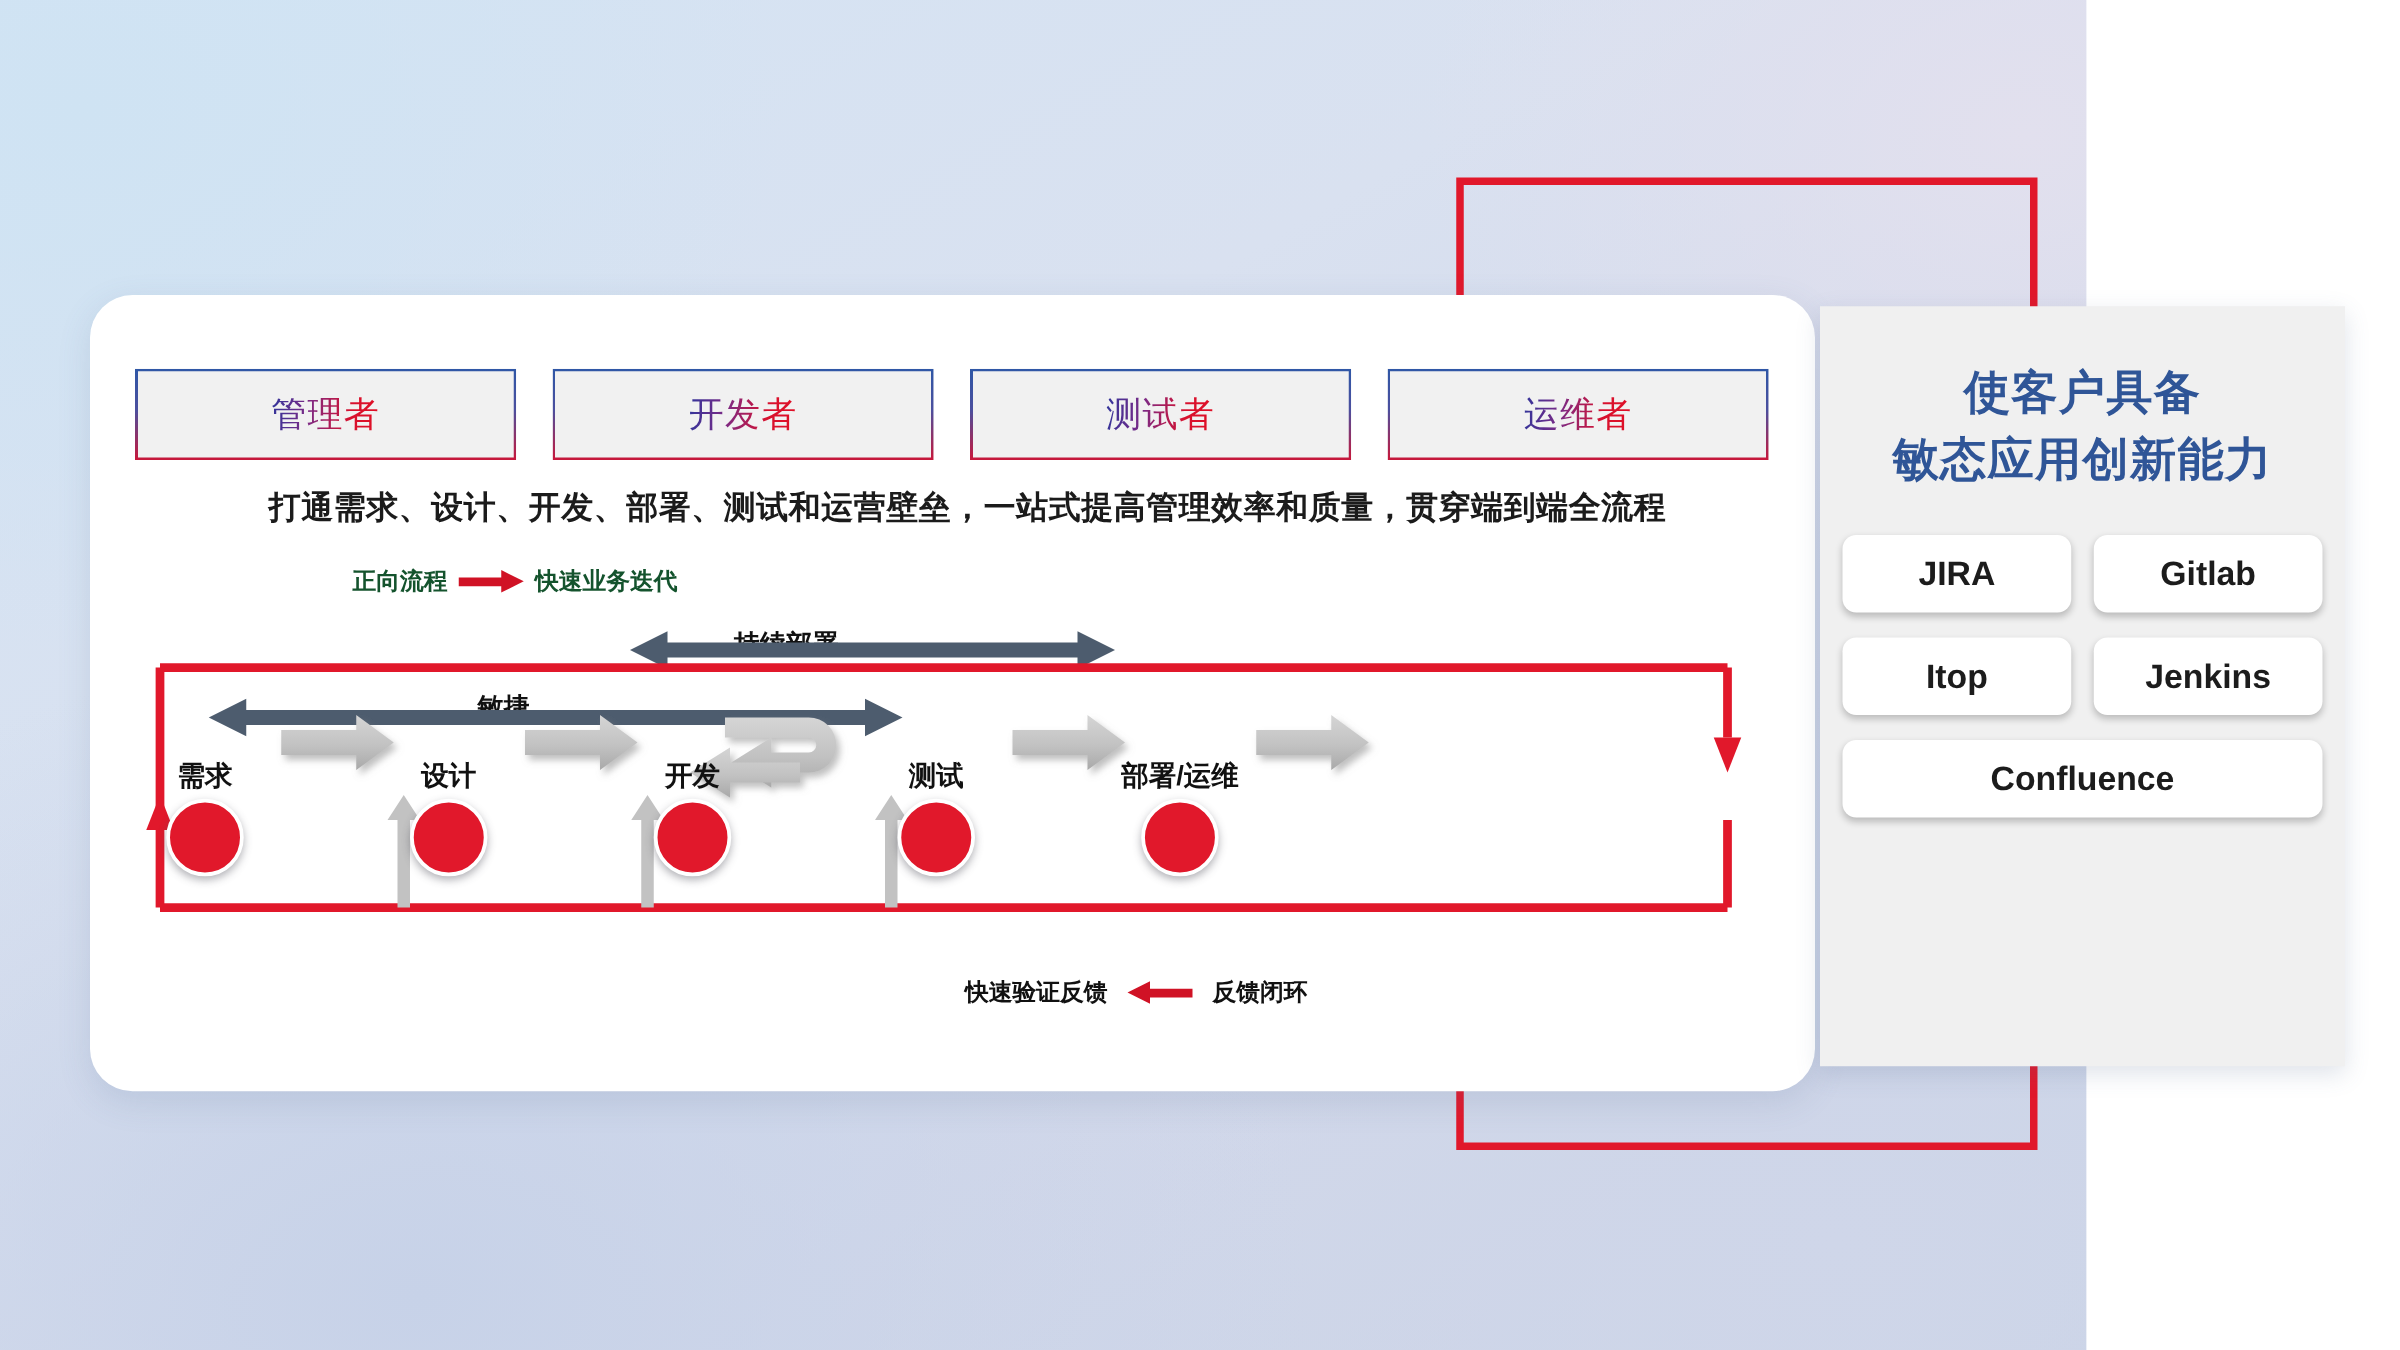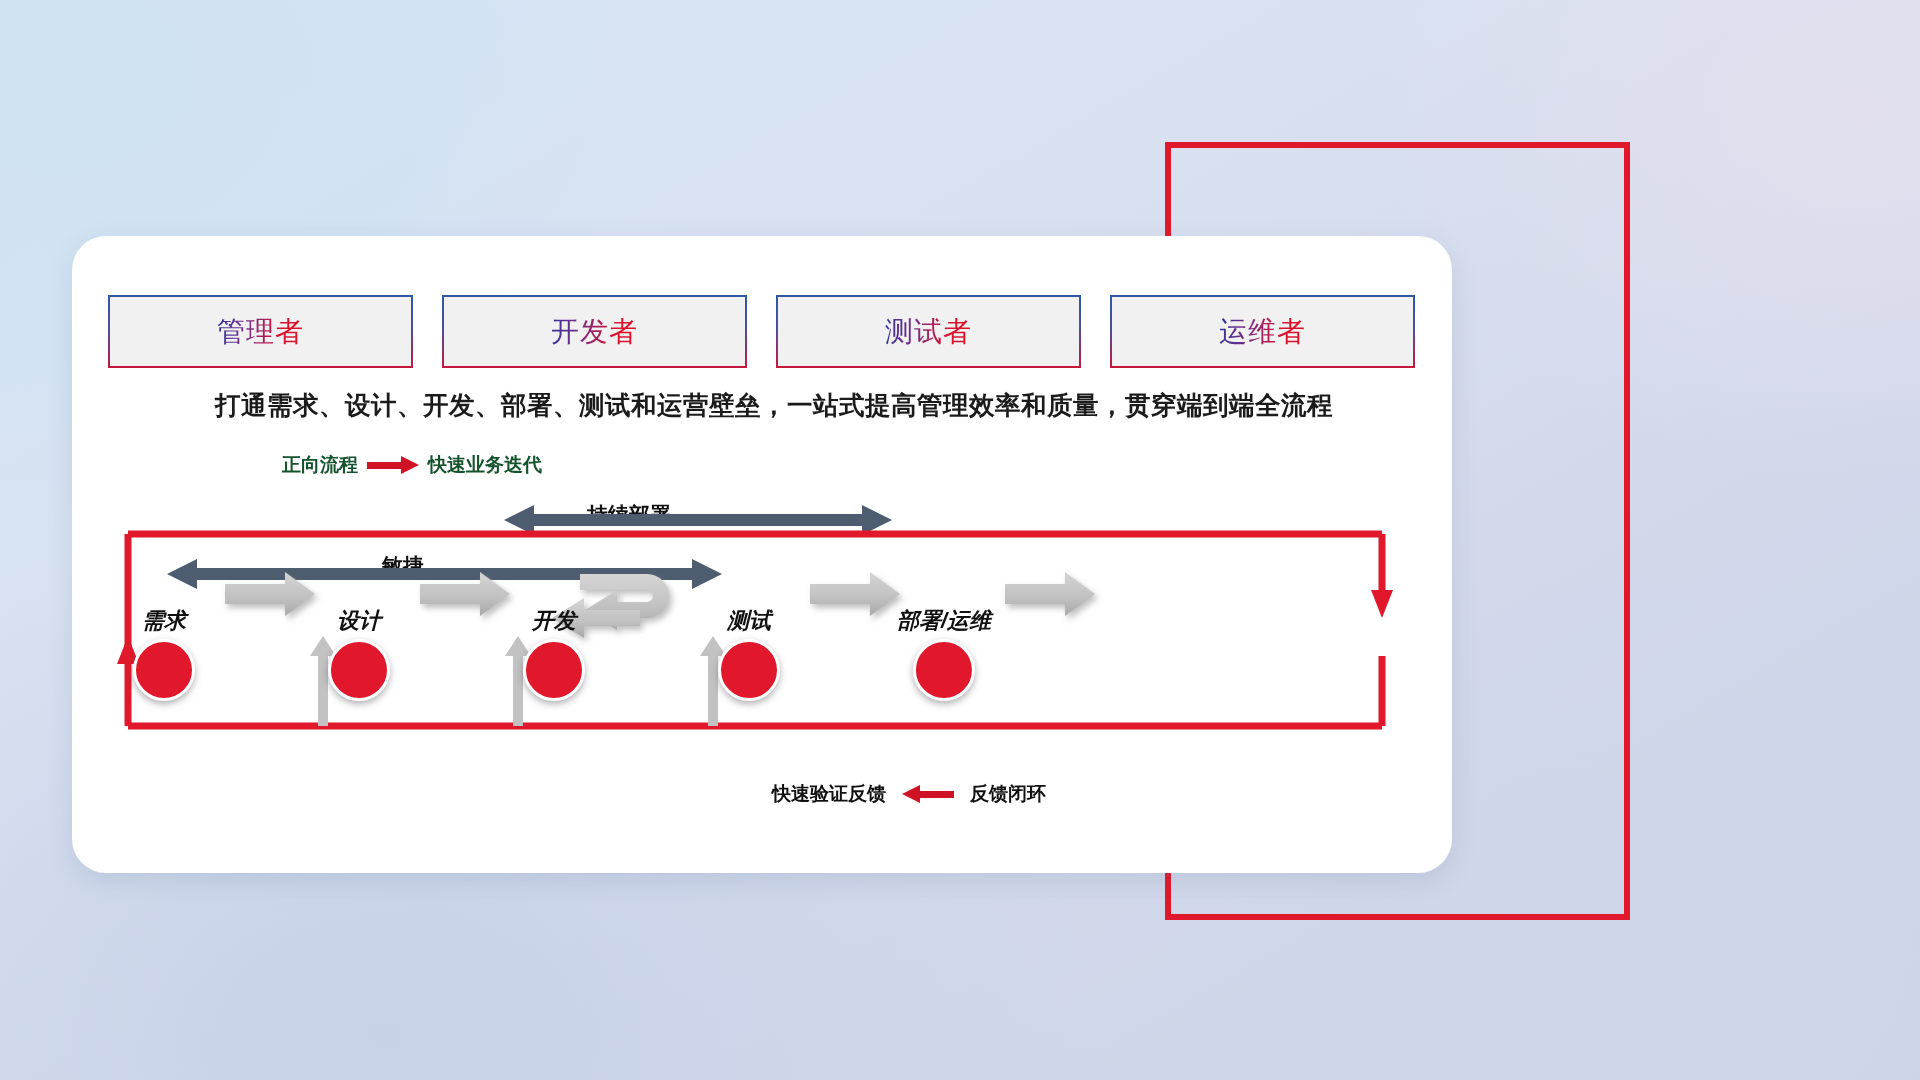--- a/index.html
+++ b/index.html
@@ -6,21 +6,21 @@
 
   html, body {
     width: 1920px;
     height: 1080px;
     overflow: hidden;
     font-family: "Liberation Sans", "DejaVu Sans", sans-serif;
   }
 
   #stage {
     position: relative;
-    width: 1920px;
+    width: 1669px;
     height: 1080px;
     background:
       radial-gradient(ellipse 900px 700px at 4% 8%,  #cfe3f3 0%, rgba(207,227,243,0) 62%),
       radial-gradient(ellipse 800px 620px at 97% 10%, #e2e0ee 0%, rgba(226,224,238,0) 60%),
       radial-gradient(ellipse 1100px 800px at 20% 96%, #c7d2e8 0%, rgba(199,210,232,0) 65%),
       radial-gradient(ellipse 900px 700px at 88% 92%, #cfd6e9 0%, rgba(207,214,233,0) 62%),
       linear-gradient(150deg, #d4e4f4 0%, #d9e1f0 38%, #d2d8ea 68%, #c9d3e6 100%);
   }
 
   
@@ -153,21 +153,20 @@
 
   
   .flowsvg { position:absolute; left:0; top:0; width:1380px; height:637px; overflow:visible; }
 
   
   .nodes { position:absolute; left:0; top:0; width:1380px; height:637px; }
   .node { position:absolute; transform:translateX(-50%); text-align:center; }
   .node-label {
     font-size: 22px; font-weight: bold; color:#111; white-space:nowrap;
     margin-bottom: 3px;
-    font-style: italic;
   }
   .node-dot {
     width: 62px; height: 62px; border-radius: 50%;
     background: #e1182b;
     margin: 0 auto;
     border: 3px solid #ffffff;
     box-shadow: 0 3px 7px rgba(80,80,90,.45);
   }
 
   
@@ -330,14 +329,28 @@
         <div class="node-dot"></div>
       </div>
       <div class="node" style="left:872px; top:370px;">
         <div class="node-label">部署/运维</div>
         <div class="node-dot"></div>
       </div>
     </div>
 
   </div>
 
+  <div class="panel">
+    <div class="panel-title">
+      <div>使客户具备</div>
+      <div>敏态应用创新能力</div>
+    </div>
+
+    <div class="tools">
+      <div class="tool half">JIRA</div>
+      <div class="tool half">Gitlab</div>
+      <div class="tool half">Itop</div>
+      <div class="tool half">Jenkins</div>
+      <div class="tool full">Confluence</div>
+    </div>
+  </div>
 
 </div>
 
 </body></html>

